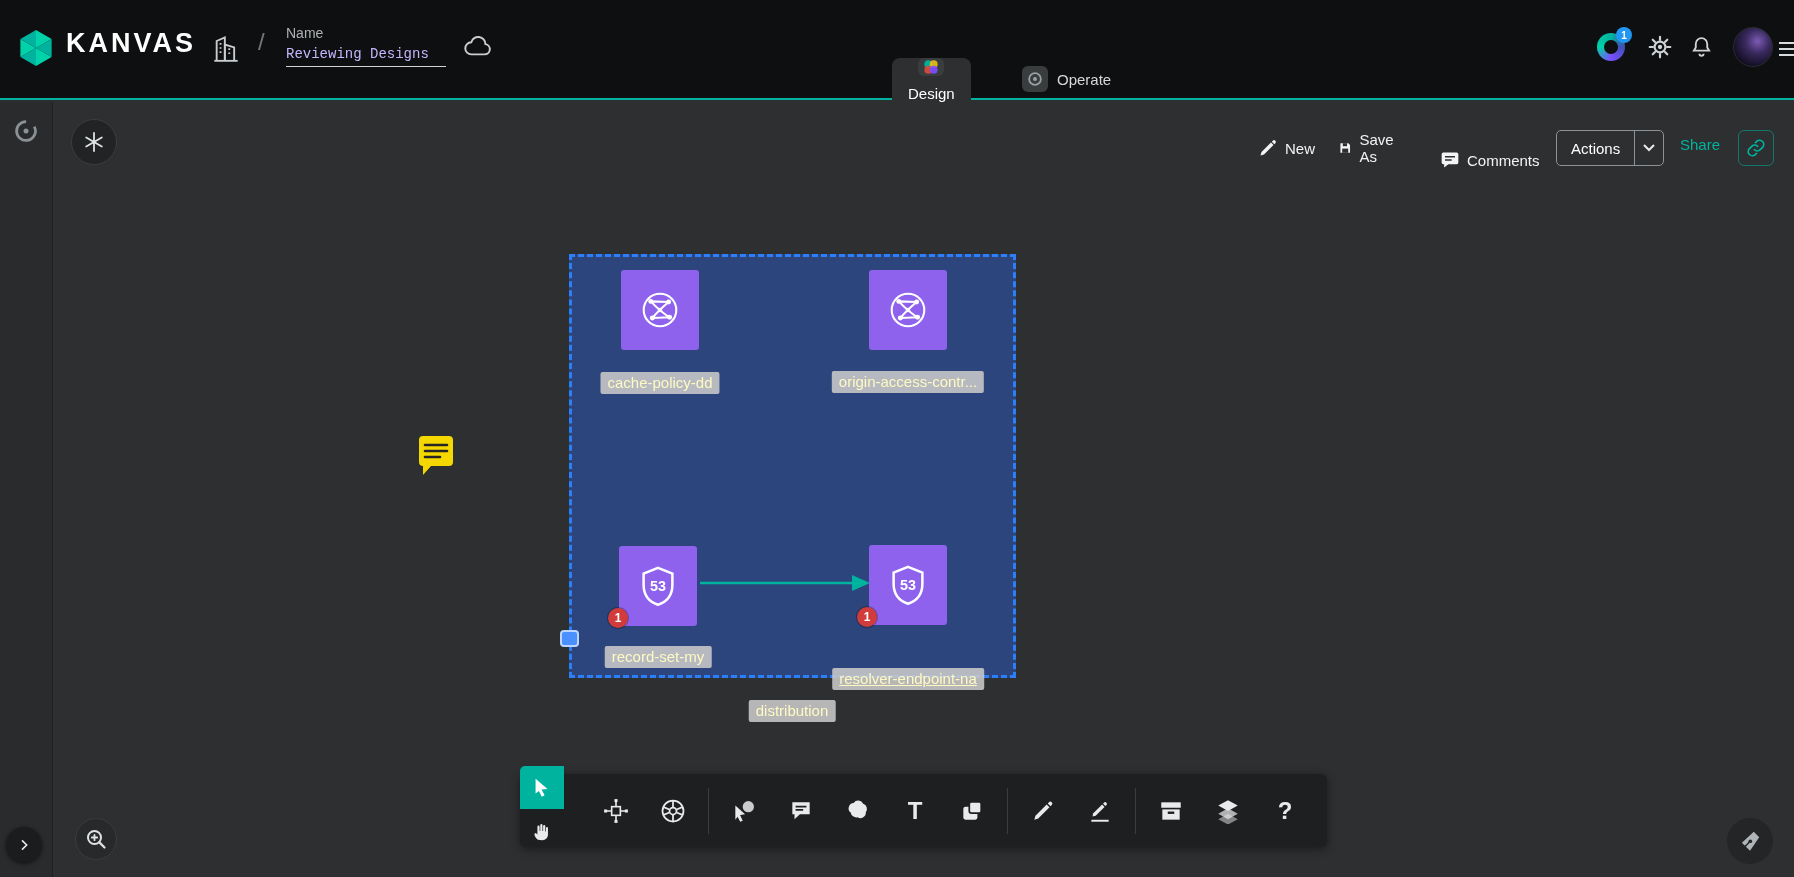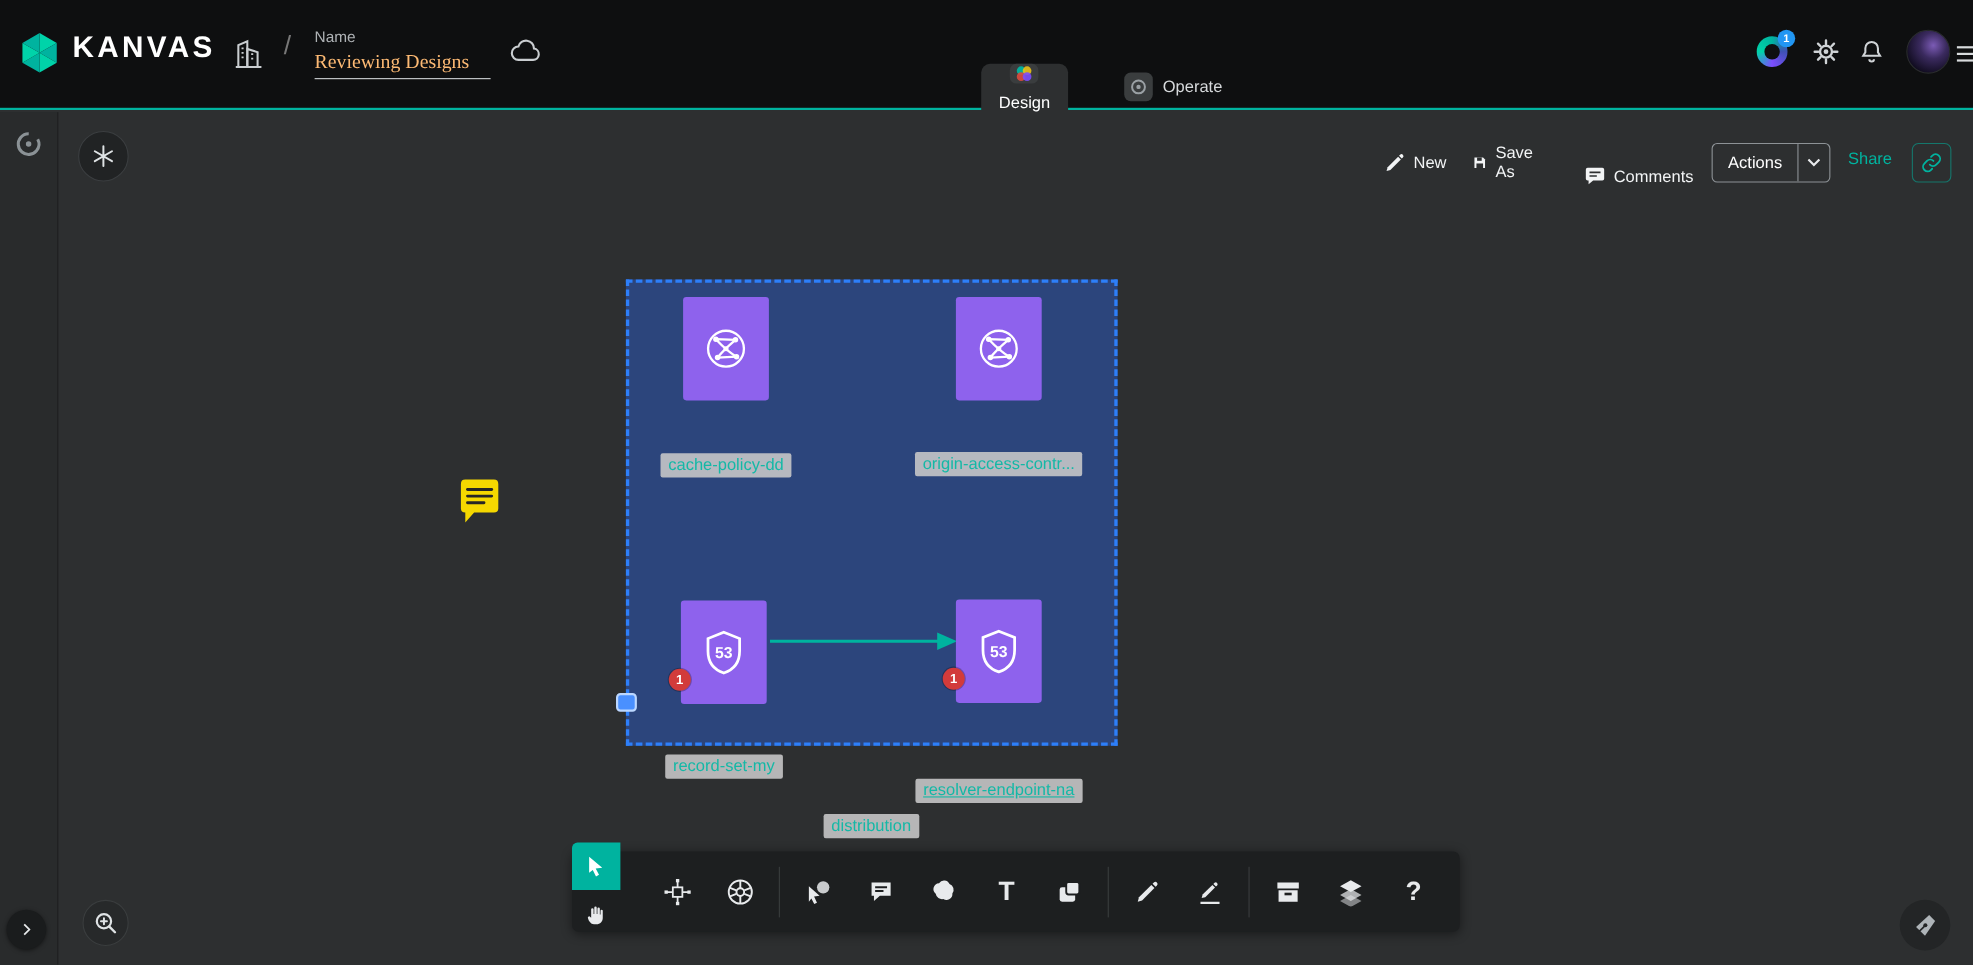--- a/index.html
+++ b/index.html
@@ -17,22 +17,22 @@
   }
   .logo { position:absolute; left:16px; top:28px; display:flex; align-items:flex-start; gap:10px; cursor:pointer; }
   .logo-text { font-size:27px; font-weight:bold; letter-spacing:3px; color:#fff; }
   .hdr-icon { position:absolute; color:#c9cdd0; }
   .building-icon { left:212px; top:32px; }
   .crumb-sep { position:absolute; left:258px; top:28px; font-size:24px; color:#777; }
   .name-wrap { position:absolute; left:286px; top:25px; }
   .name-label { font-size:14px; color:#aeb2b5; display:block; margin-bottom:3px; }
   .name-input {
     background:transparent; border:none; border-bottom:1px solid #cfd3d6;
-    color:#fdba74; font-size:18px; width:160px; padding:2px 0 4px 0; outline:none;
-    font-family:Liberation Serif, serif;
+    color:#c4b5fd; font-size:14px; width:160px; padding:2px 0 4px 0; outline:none;
+    font-family:Liberation Mono, monospace;
   }
   .cloud-icon { left:462px; top:34px; }
   .tab { position:absolute; top:58px; height:42px; display:flex; align-items:center; gap:9px; padding:0 16px; cursor:pointer; font-size:15px; }
   .tab-design { left:892px; background:#2d2f30; border-radius:8px 8px 0 0;flex-direction:column; }
   .tab-operate { left:1006px; color:#d6d9db; }
   .tab-iconbox { width:26px; height:26px; border-radius:6px; background:#3a3d3e; display:flex; align-items:center; justify-content:center; }
   .hdr-right-btn { position:absolute; cursor:pointer; }
   .wheel-icon-wrap { left:1597px; top:33px; width:28px; height:28px; }
   .wheel-ring { width:28px; height:28px; border-radius:50%;
     background:conic-gradient(#00B39F, #3f51b5, #7c4dff, #00d3a9, #00B39F);
@@ -85,30 +85,30 @@
   .btn-link {
     position:absolute; left:1738px; top:130px; width:36px; height:36px; border-radius:6px;
     border:1px solid rgba(0,179,159,.55); display:flex; align-items:center; justify-content:center; cursor:pointer;
   }
   
   .sel-group {
     position:absolute; left:569px; top:254px; width:447px; height:424px;
     background:rgba(43,92,200,0.5); border:3px dashed #2D7FF9; z-index:1; cursor:move;
   }
   .node {
-    position:absolute; width:78px; height:94px; background:#8E62ED; border-radius:3px;
+    position:absolute; width:78px; height:80px; background:#8E62ED; border-radius:3px;
     display:flex; align-items:center; justify-content:center; z-index:3; cursor:pointer;
   }
   .node-cache { left:621px; top:270px; }
   .node-origin { left:869px; top:270px; }
   .node-record { left:619px; top:546px; }
   .node-resolver { left:869px; top:545px; }
   .chip {
     position:absolute; transform:translateX(-50%); background:rgba(202,202,202,0.88);
-    color:#14b8a6; font-size:15px; padding:2px 7px 3px; border-radius:2px; white-space:nowrap; z-index:4;margin-top:40px;
+    color:#fef9c3; font-size:15px; padding:2px 7px 3px; border-radius:2px; white-space:nowrap; z-index:4;
   }
   .err-badge {
     position:absolute; width:20px; height:20px; border-radius:50%; background:#D23B3B;
     color:#fff; font-size:12px; font-weight:bold; display:flex; align-items:center; justify-content:center;
     z-index:5; cursor:pointer; box-shadow:0 0 0 1px rgba(0,0,0,.25);
   }
   .edge-svg { position:absolute; left:697px; top:570px; z-index:2; }
   .sel-handle {
     position:absolute; left:560px; top:630px; width:19px; height:17px; border-radius:4px;
     background:#4a90ff; border:2px solid #bcd7ff; z-index:5; cursor:pointer;

